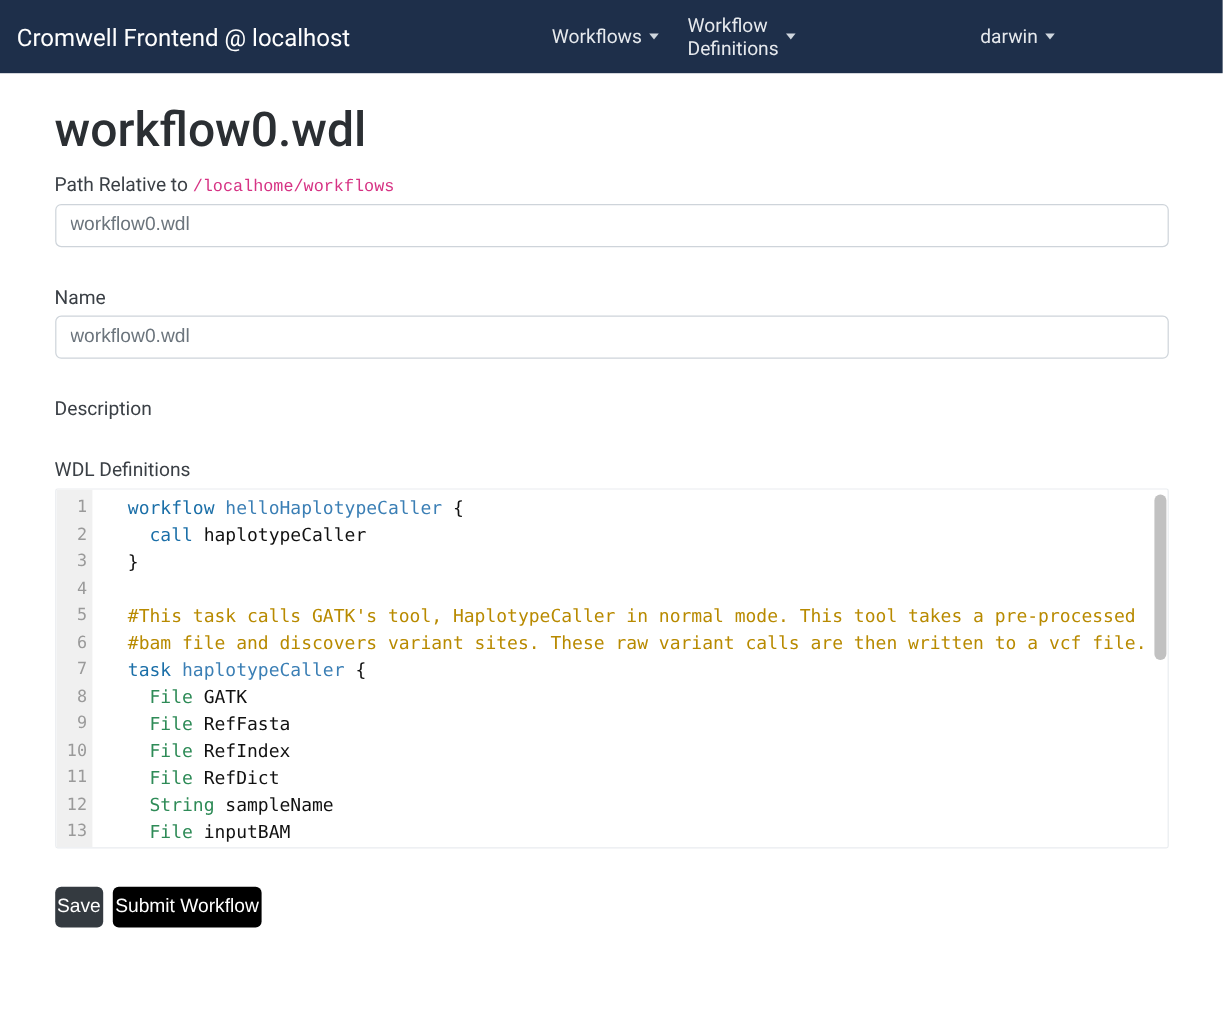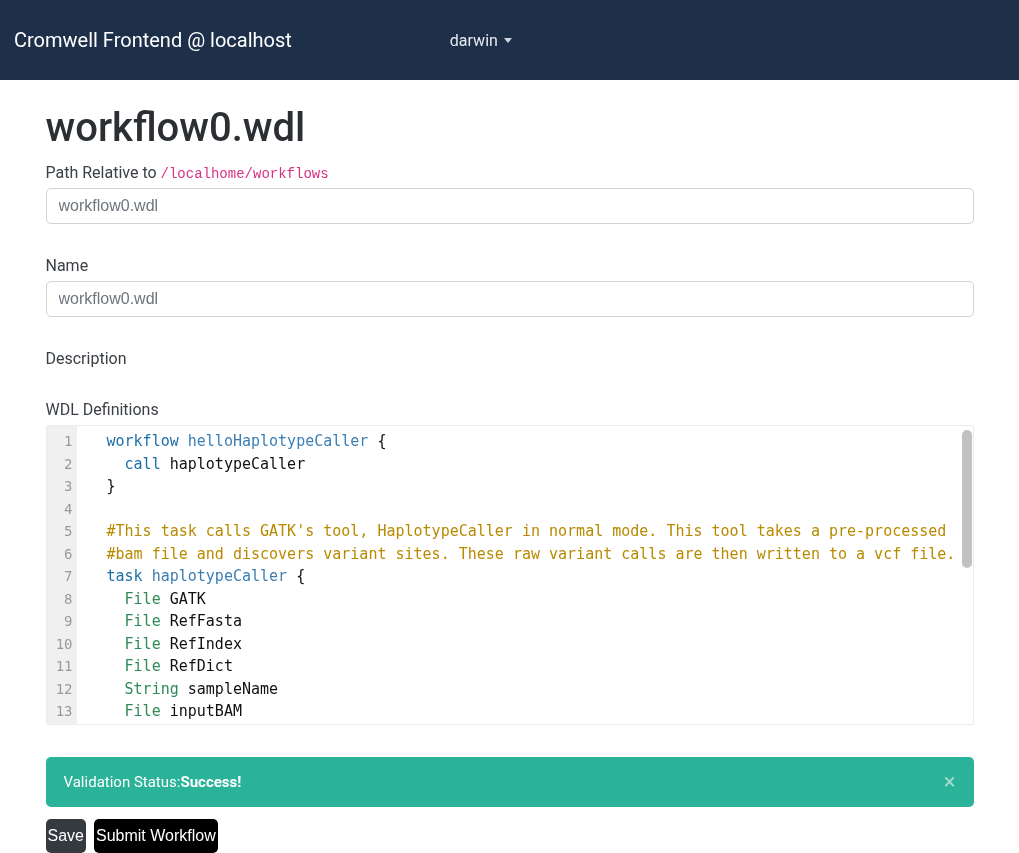--- a/index.html
+++ b/index.html
@@ -6,21 +6,21 @@
   body {
     margin: 0;
     font-family: -apple-system, BlinkMacSystemFont, "Segoe UI", Roboto, "Helvetica Neue", Arial, sans-serif;
     font-size: 16px;
     color: #212529;
     background: #fff;
   }
   .navbar {
     background: #1e2f4a;
     color: #fff;
-    height: 80px;
+    height: 61px;
     display: flex;
     align-items: center;
     padding: 0 14px;
   }
   .navbar-brand {
     font-size: 20px;
     color: #fff;
     font-weight: 400;
     flex: 0 0 auto;
     margin-right: 16px;
@@ -148,20 +148,30 @@
     cursor: pointer;
   }
   .btn-dark { background: #343a40; color: #fff; }
   .btn-teal { background: #000000; color: #fff; }
 </style>
 </head>
 <body>
 
 <div class="navbar">
   <div class="navbar-brand">Cromwell Frontend @ localhost</div>
+  <div class="nav-left">
+    <div class="nav-item">
+      <span>Workflows</span>
+      <span class="caret"></span>
+    </div>
+    <div class="nav-item">
+      <span>Workflow Definitions</span>
+      <span class="caret"></span>
+    </div>
+  </div>
   <div class="nav-right">
     <div class="nav-item">
       <span>darwin</span>
       <span class="caret"></span>
     </div>
   </div>
 </div>
 
 <div class="container">
   <h1>workflow0.wdl</h1>
@@ -198,23 +208,18 @@
           <div>10</div>
           <div>11</div>
           <div>12</div>
           <div>13</div>
         </div>
       <div class="code" id="code"><div class="code-line"><span class="tok-kw">workflow</span><span> </span><span class="tok-name">helloHaplotypeCaller</span><span> {</span></div><div class="code-line"><span>  </span><span class="tok-kw">call</span><span> haplotypeCaller</span></div><div class="code-line"><span>}</span></div><div class="code-line">&nbsp;</div><div class="code-line"><span class="tok-comment">#This task calls GATK's tool, HaplotypeCaller in normal mode. This tool takes a pre-processed </span></div><div class="code-line"><span class="tok-comment">#bam file and discovers variant sites. These raw variant calls are then written to a vcf file. </span></div><div class="code-line"><span class="tok-kw">task</span><span> </span><span class="tok-name">haplotypeCaller</span><span> {</span></div><div class="code-line"><span>  </span><span class="tok-type">File</span><span> GATK</span></div><div class="code-line"><span>  </span><span class="tok-type">File</span><span> RefFasta</span></div><div class="code-line"><span>  </span><span class="tok-type">File</span><span> RefIndex</span></div><div class="code-line"><span>  </span><span class="tok-type">File</span><span> RefDict</span></div><div class="code-line"><span>  </span><span class="tok-type">String</span><span> sampleName</span></div><div class="code-line"><span>  </span><span class="tok-type">File</span><span> inputBAM</span></div></div>
       <div class="scroll-thumb"></div>
     </div>
   </div>
 
-  <div class="alert">
-    <span>Validation Status: </span>
-    <strong>Success!</strong>
-    <span class="close">×</span>
-  </div>
 
   <div class="btn-row">
     <button class="btn btn-dark">Save</button>
     <button class="btn btn-teal">Submit Workflow</button>
   </div>
 </div>
 
 </body></html>

